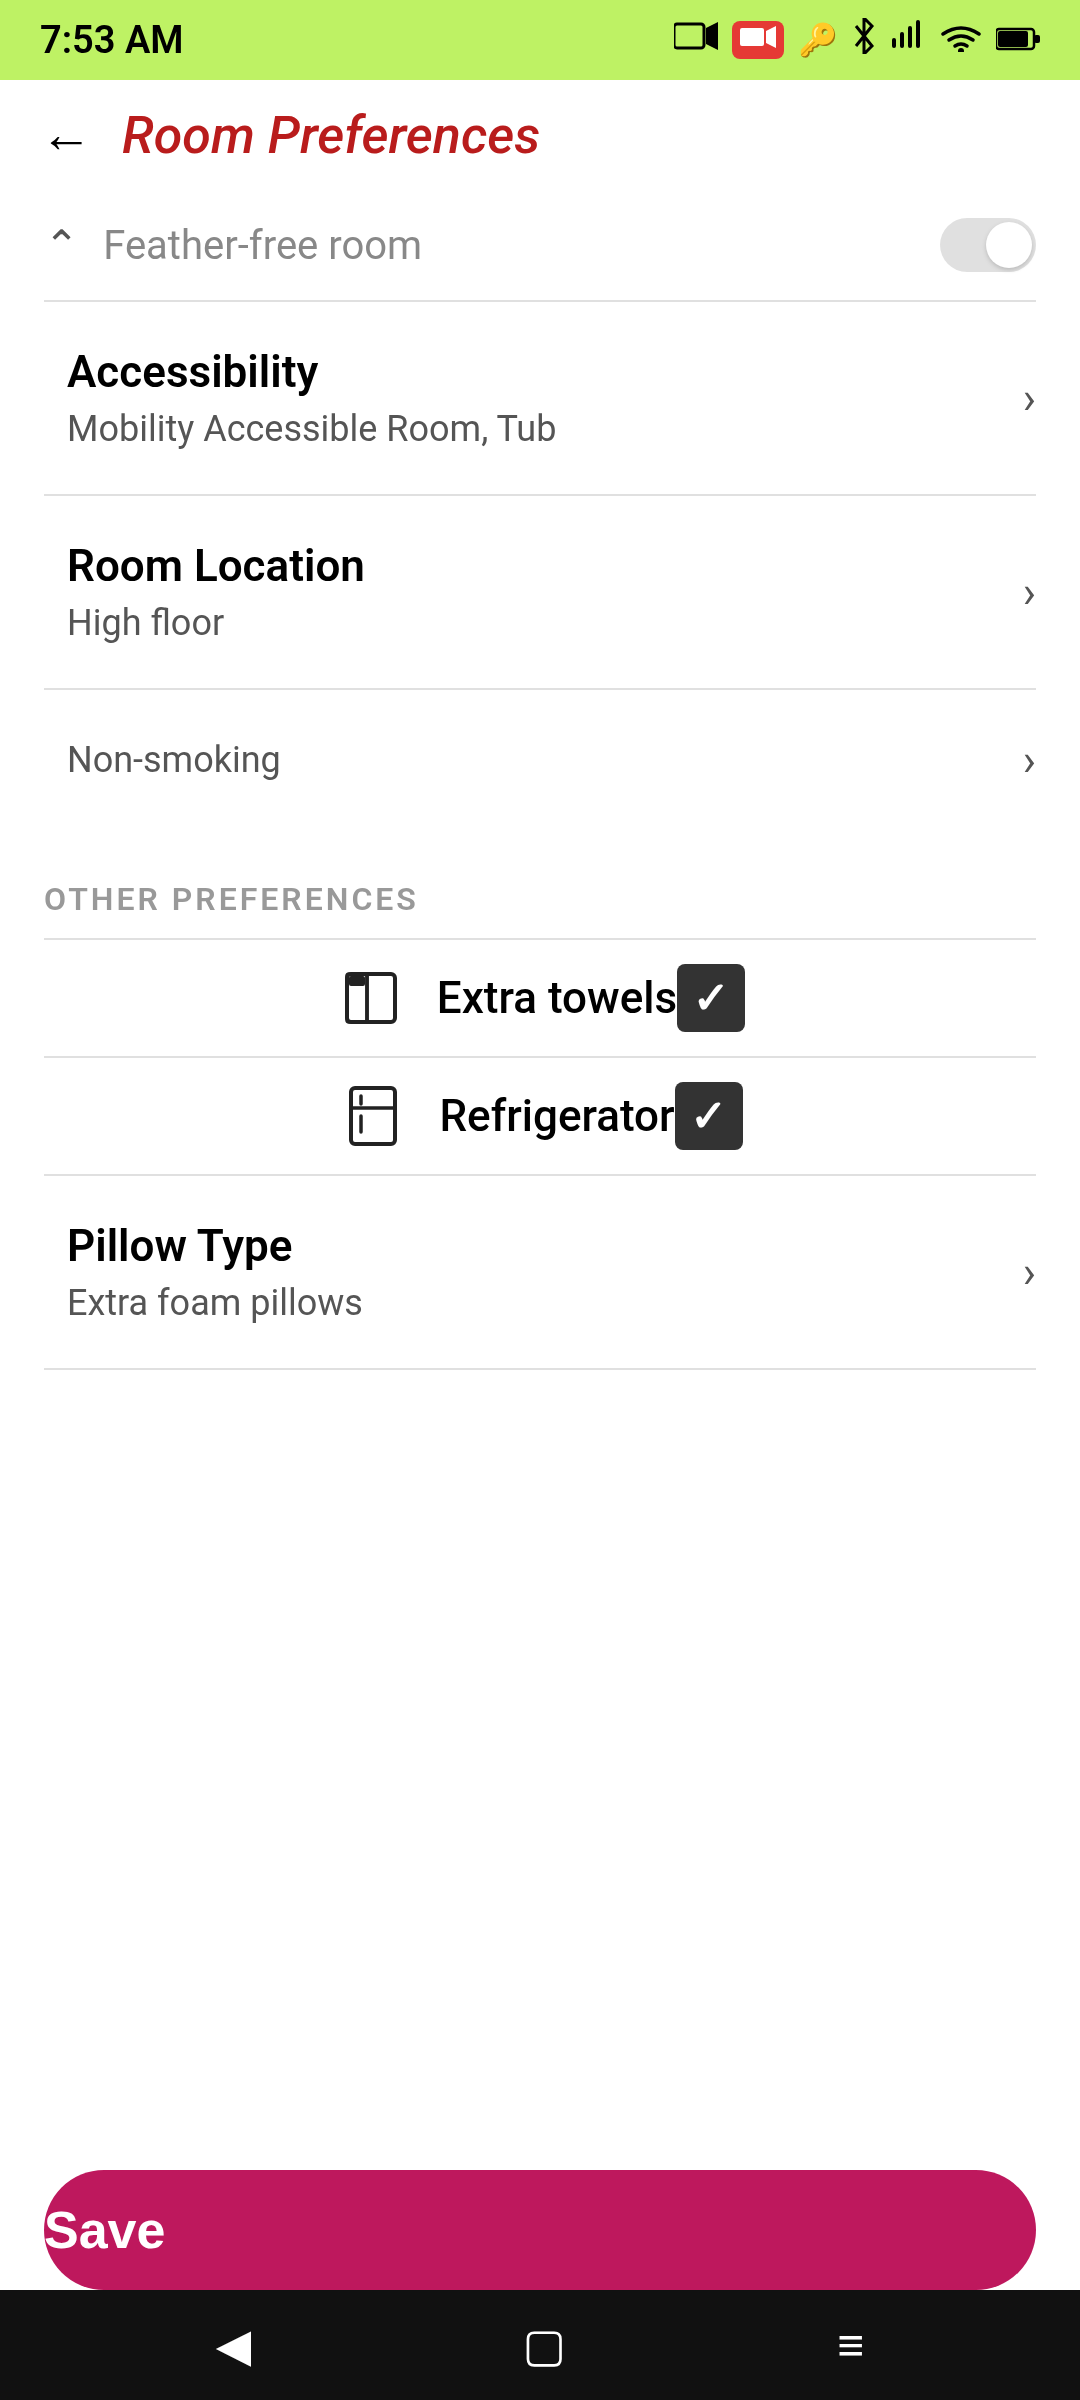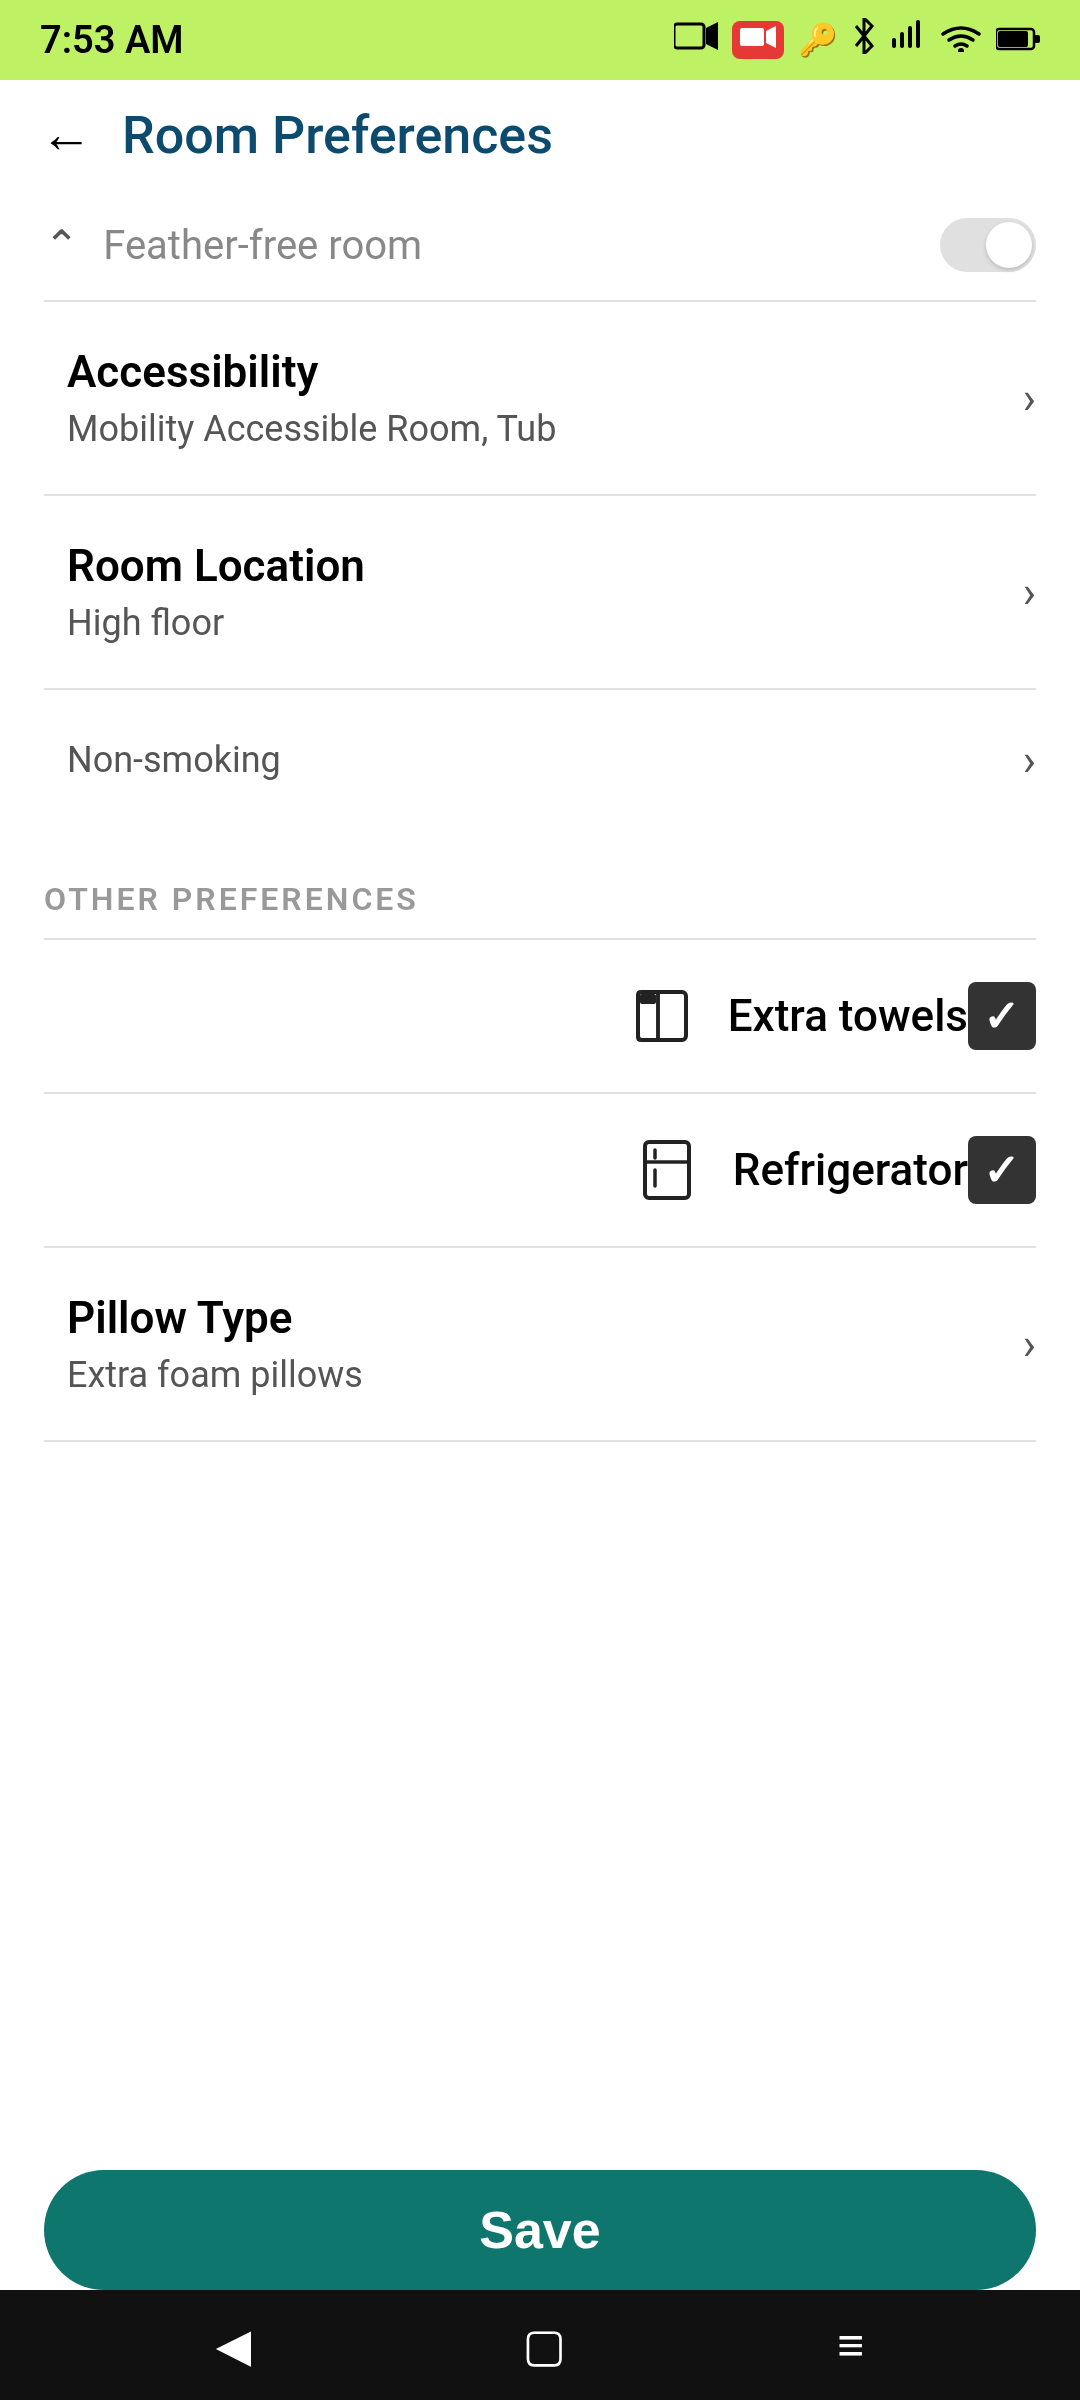--- a/index.html
+++ b/index.html
@@ -69,21 +69,22 @@
       font-size: 52px;
       color: #000;
       cursor: pointer;
       font-weight: 300;
       line-height: 1;
     }
 
     .header-title {
       font-size: 52px;
       font-weight: 500;
-      color: #0c4a6e;
+      color: #b91c1c;
+      font-style: italic;
     }
 
     
     .partial-item {
       display: flex;
       align-items: center;
       justify-content: space-between;
       padding: 28px 44px;
       height: 110px;
       overflow: hidden;
@@ -176,24 +177,24 @@
     .section-header-text {
       font-size: 32px;
       font-weight: 600;
       color: #999;
       letter-spacing: 3px;
       text-transform: uppercase;
     }
 
     
     .checkbox-item {
-      padding: 40px 44px;
-      display: flex;
-      align-items: center;
-      justify-content: flex-end;
+      padding: 22px 44px;
+      display: flex;
+      align-items: center;
+      justify-content: center;
     }
 
     .checkbox-item-left {
       display: flex;
       align-items: center;
       gap: 30px;
     }
 
     .item-icon {
       width: 72px;
@@ -236,25 +237,24 @@
       position: absolute;
       bottom: 110px;
       left: 0;
       right: 0;
       padding: 0 44px;
     }
 
     .save-button {
       width: 100%;
       height: 120px;
-      background: #0f766e;
+      background: #be185d;
       border-radius: 60px;
       display: flex;
       align-items: center;
-      justify-content: center;
       cursor: pointer;
       border: none;
     }
 
     .save-button-label {
       font-size: 52px;
       font-weight: 600;
       color: #fff;
     }
 

